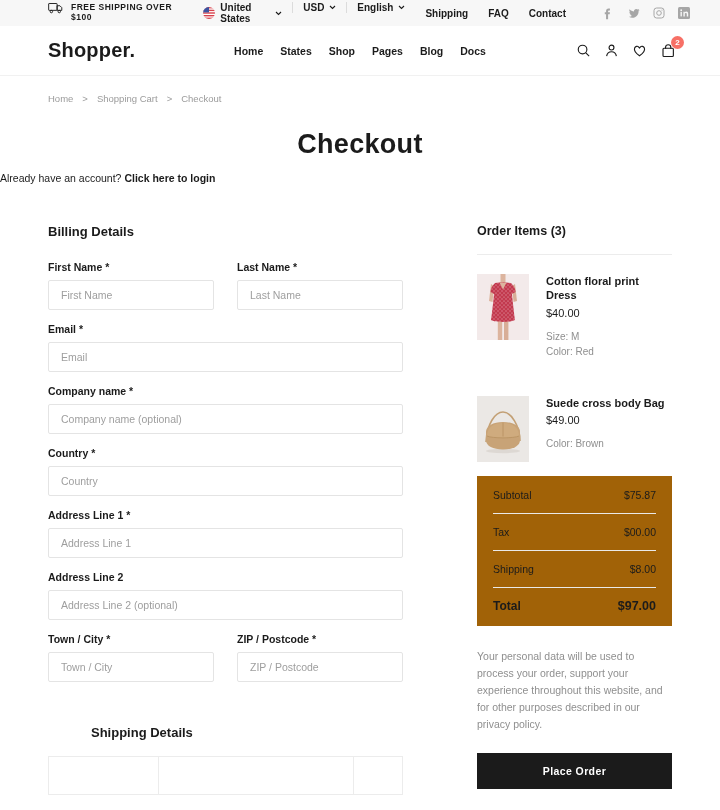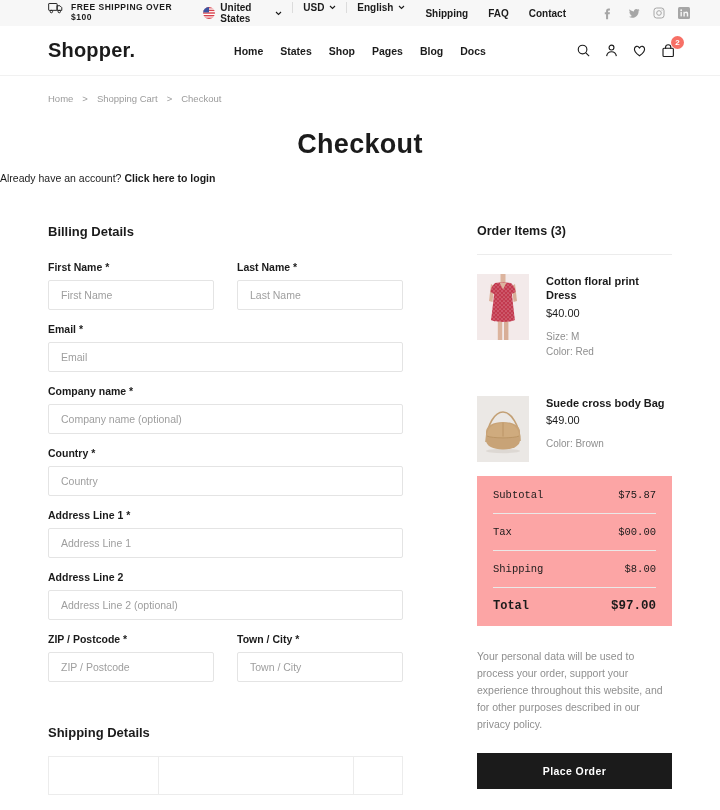--- a/index.html
+++ b/index.html
@@ -42,38 +42,38 @@
   .content { display:flex; justify-content:space-between; padding:0 48px; margin-top:40px; }
   .col-left { width:355px; }
   .col-right { width:195px; }
   .section-heading { font-size:13px; font-weight:700; margin-bottom:22px; }
   .form-row { display:flex; gap:23px; }
   .field { margin-bottom:13px; flex:1; }
   .field label { display:block; font-size:10.5px; font-weight:600; margin-bottom:7px; }
   .field input { width:100%; height:30px; border:1px solid #e4e4e4; border-radius:2px;
                  padding:0 12px; font-size:10.5px; color:#333; font-family:inherit; outline:none; }
   .field input::placeholder { color:#9e9e9e; }
-  .ship-heading { margin-top:30px; margin-bottom:0; }
+  .ship-heading { margin-top:30px; margin-bottom:0;margin-left:43px; }
   .ship-table { margin-top:16px; border:1px solid #ececec; border-bottom:none; }
   .ship-row { display:flex; align-items:stretch; height:38px; border-bottom:1px solid #ececec;
               font-size:10.5px; cursor:pointer; }
   .st-c1 { width:110px; display:flex; align-items:center; gap:9px; padding-left:14px;
            border-right:1px solid #ececec; }
   .st-c2 { flex:1; display:flex; align-items:center; padding-left:14px; border-right:1px solid #ececec; }
   .st-c3 { width:48px; display:flex; align-items:center; justify-content:center; }
   
   .order-heading { font-size:12.5px; font-weight:700; margin-bottom:16px; }
   .divider { height:1px; background:#ececec; margin-bottom:19px; }
   .product { display:flex; gap:17px; margin-bottom:36px; }
   .product.last { margin-bottom:14px; }
   .p-img { width:52px; height:66px; flex-shrink:0; }
   .p-name { font-size:11px; font-weight:700; line-height:1.3; }
   .p-price { font-size:11px; margin-top:4px; }
   .p-attrs { margin-top:10px; font-size:10px; color:#8f8f8f; line-height:1.55; }
-  .summary { background:#fca5a5; padding:1px 16px;font-family:Liberation Mono, monospace; }
+  .summary { background:#a16207; padding:1px 16px; }
   .sum-row { display:flex; justify-content:space-between; align-items:center; height:37px;
              border-bottom:1px solid #eae9e8; font-size:10.5px; }
   .sum-row:last-child { border-bottom:none; }
   .sum-row.total { font-size:12px; font-weight:700; }
   .sum-row.total .sum-val { font-size:12.5px; }
   .privacy { margin-top:22px; font-size:10.5px; color:#8f8f8f; line-height:1.62; }
   .place-order { margin-top:20px; width:100%; height:36px; background:#1b1b1b; color:#fff;
                  font-size:10.5px; font-weight:700; letter-spacing:.4px; border:none;
                  font-family:inherit; cursor:pointer; }
 </style>
@@ -259,26 +259,26 @@
       <input type="text" placeholder="Address Line 1" style="">
     </div>
 
     <div class="field">
       <label>Address Line 2</label>
       <input type="text" placeholder="Address Line 2 (optional)" style="">
     </div>
 
     <div class="form-row">
       <div class="field">
+        <label>Town / City *</label>
+        <input type="text" placeholder="Town / City" style="">
+      </div>
+      <div class="field">
         <label>ZIP / Postcode *</label>
         <input type="text" placeholder="ZIP / Postcode" style="">
-      </div>
-      <div class="field">
-        <label>Town / City *</label>
-        <input type="text" placeholder="Town / City" style="">
       </div>
     </div>
 
 
     <div class="section-heading ship-heading">Shipping Details</div>
 
     <div class="ship-table">
       <div class="ship-row">
         <div class="st-c1">
           

